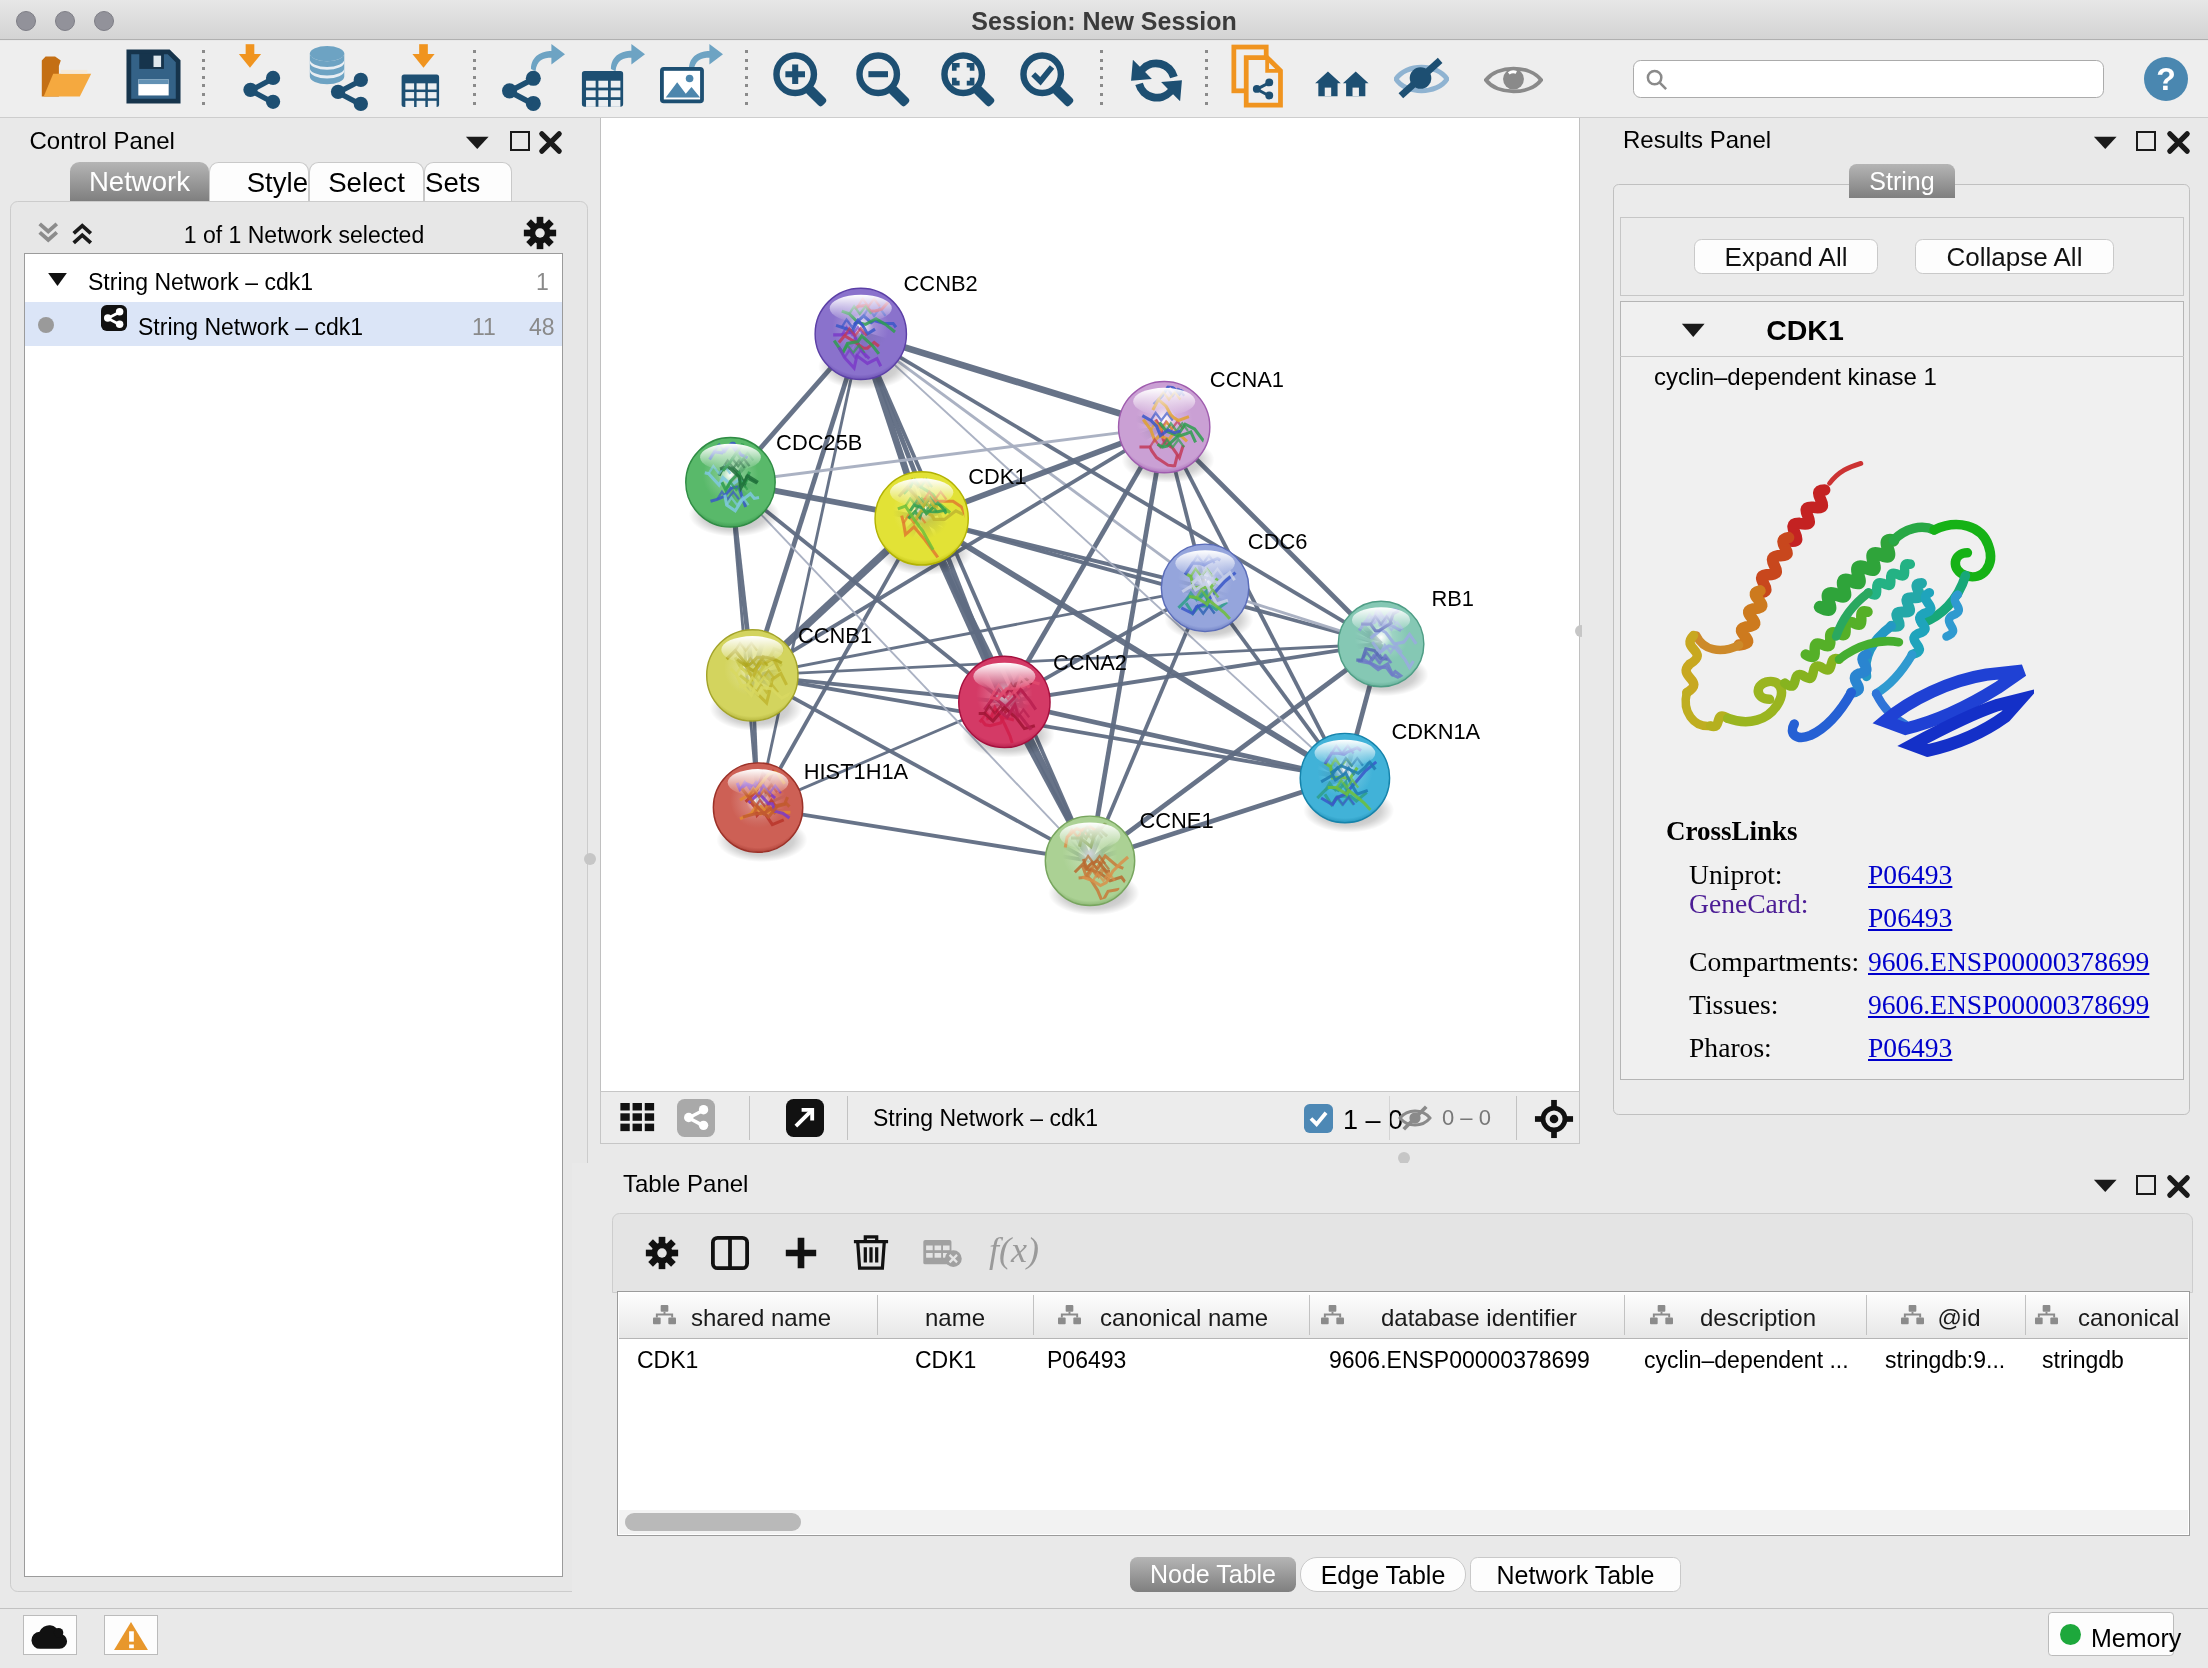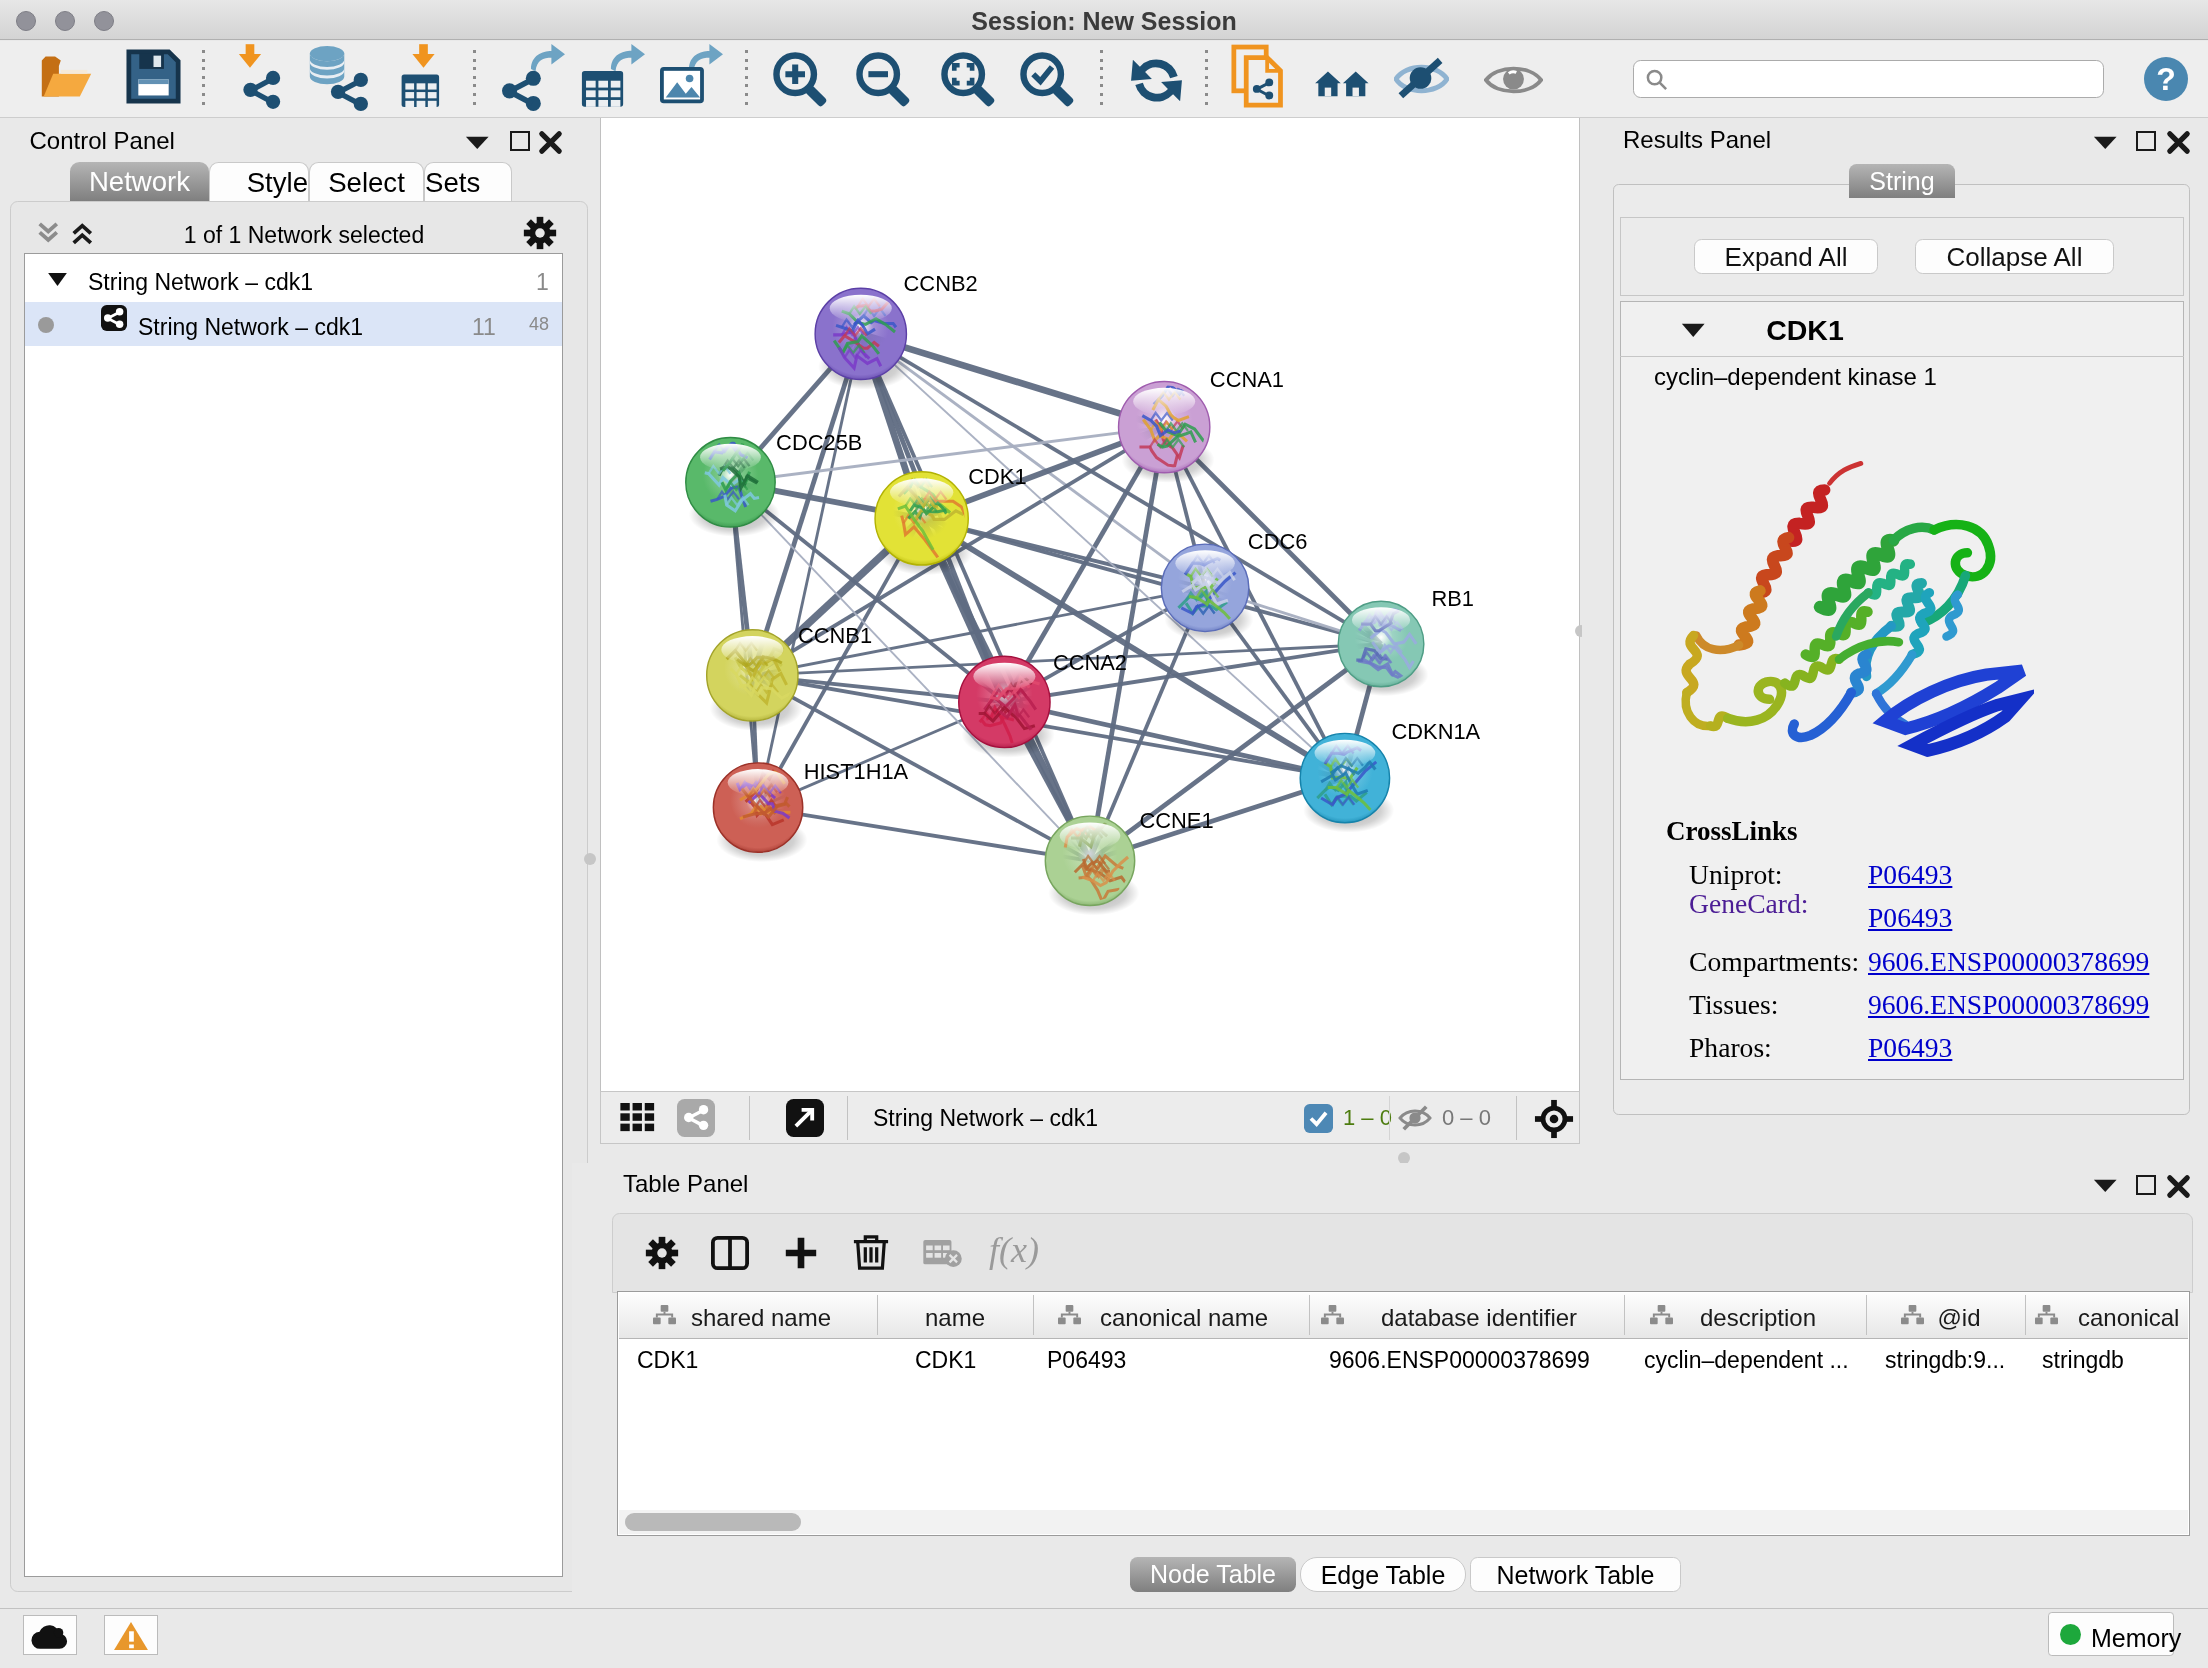--- a/index.html
+++ b/index.html
@@ -253,21 +253,21 @@
     <g transform="translate(0,0) scale(1.0)" fill="#ffffff">
       <circle cx="25" cy="6" r="6"></circle>
       <circle cx="6" cy="16" r="6"></circle>
       <circle cx="25" cy="26" r="6"></circle>
       <path d="M6 14 L25 4 L27 8 L8 18 Z"></path>
       <path d="M6 14 L25 24 L23 28 L4 18 Z"></path>
     </g>
   </svg>
 <div class="abs" style="left:138px;top:314px;font-size:23px;color:#000">String Network – cdk1</div>
 <div class="abs" style="left:472px;top:314px;font-size:23px;color:#8a8a8a">11</div>
-<div class="abs" style="left:529px;top:314px;font-size:18px;color:#8a8a8a">48</div>
+<div class="abs" style="left:529px;top:314px;font-size:23px;color:#8a8a8a">48</div>
 <div class="abs" style="left:600px;top:118px;width:980px;height:973px;background:#ffffff;border-left:1px solid #c0c0c0;border-right:1px solid #c0c0c0"></div>
 <svg width="980" height="973" viewBox="631 124 1030 1023" style="position:absolute;left:600px;top:118px">
     <defs>
       <radialGradient id="gCCNB2" cx="0.5" cy="0.42" r="0.62">
 <stop offset="0" stop-color="#ffffff" stop-opacity="0.7"></stop>
 <stop offset="0.22" stop-color="#8a72cc" stop-opacity="0.8"></stop>
 <stop offset="0.5" stop-color="#8a72cc"></stop>
 <stop offset="0.85" stop-color="#8a72cc"></stop>
 <stop offset="1" stop-color="#5b3fa6"></stop>
 </radialGradient>
@@ -707,21 +707,21 @@
       <path d="M4 22 L20 6"></path>
       <path d="M10 5 L21 5 L21 16" fill="none"></path>
     </g>
   </svg>
 <div class="abs" style="left:847px;top:1096px;width:1px;height:44px;background:#c2c2c2"></div>
 <div class="abs" style="left:873px;top:1105px;font-size:23px;color:#000">String Network – cdk1</div>
 <div class="abs" style="left:1304px;top:1104px;width:28.5px;height:28.5px;background:#4d88b5;border-radius:5.7px"></div>
 <svg class="abs" style="left:1309px;top:1110px" width="19" height="17" viewBox="0 0 20 18">
     <path d="M2 9 L8 15 L18 3" stroke="#fff" stroke-width="4" fill="none"></path>
   </svg>
-<div class="abs" style="left:1343px;top:1105px;font-size:22px;color:#4d7c0f">1 – 0</div>
+<div class="abs" style="left:1343px;top:1105px;font-size:27px;color:#000000">1 – 0</div>
 <div class="abs" style="left:1389px;top:1096px;width:1px;height:44px;background:#d4d4d4"></div>
 <svg class="abs" style="left:1398px;top:1103px" width="34" height="30" viewBox="0 0 36 32">
     <path d="M2 16 C10 6 26 6 34 16 C26 26 10 26 2 16 Z" fill="none" stroke="#8a8a8a" stroke-width="3"></path>
     <circle cx="18" cy="16" r="6" fill="#8a8a8a"></circle>
     <path d="M6 28 L30 4" stroke="#8a8a8a" stroke-width="4"></path>
   </svg>
 <div class="abs" style="left:1442px;top:1105px;font-size:22px;color:#777">0 – 0</div>
 <div class="abs" style="left:1516px;top:1096px;width:1px;height:44px;background:#c2c2c2"></div>
 <svg class="abs" style="left:1534px;top:1099px" width="40" height="40" viewBox="0 0 42 42">
     <g stroke="#111" fill="none">

